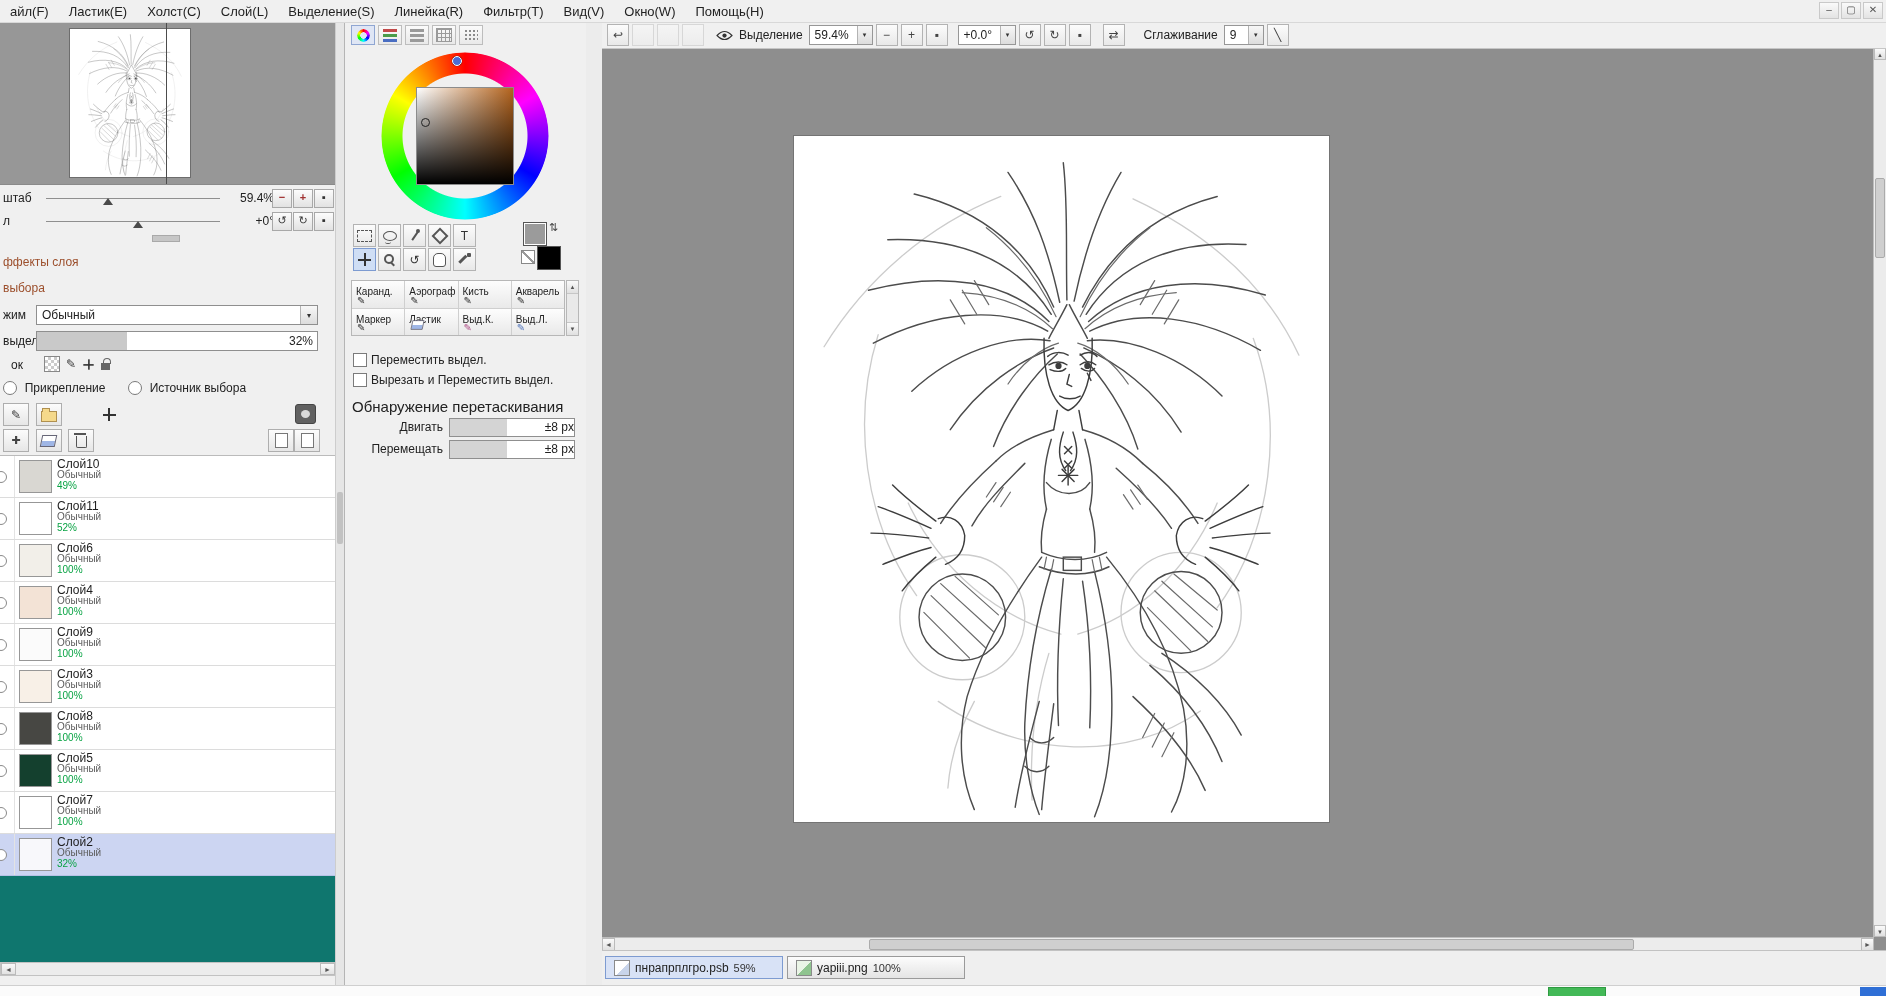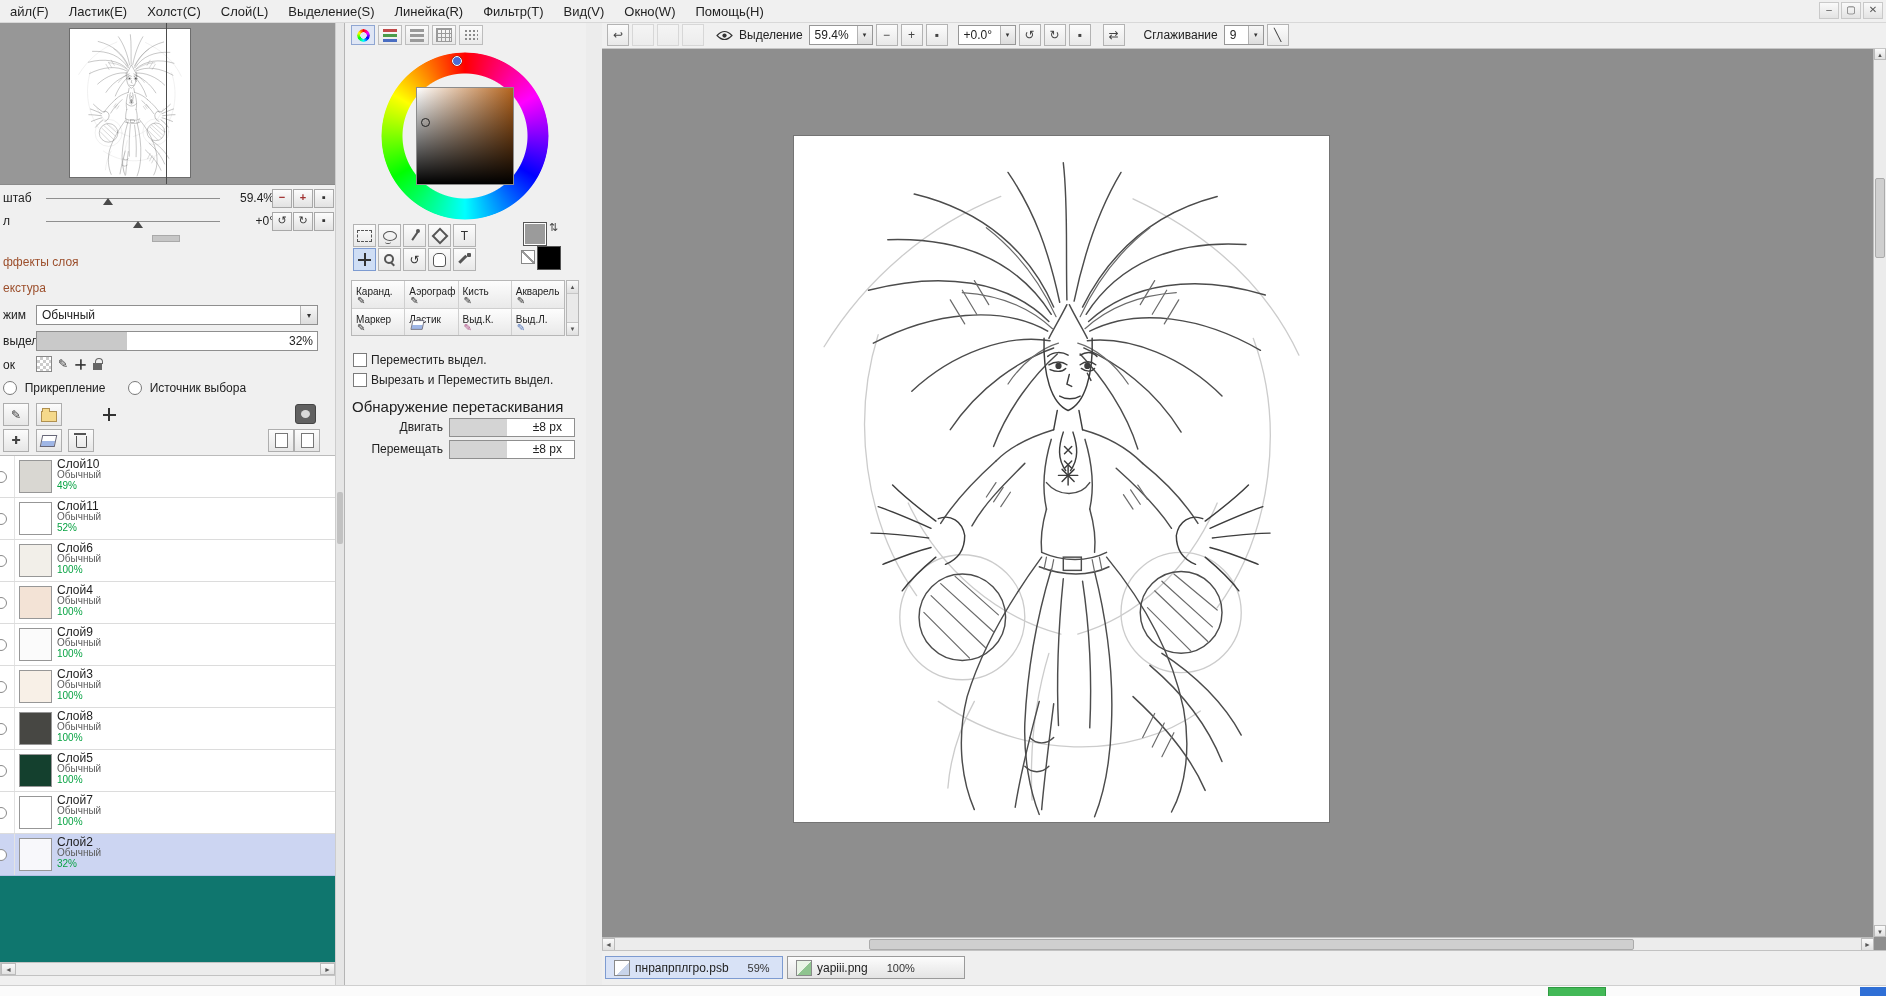--- a/index.html
+++ b/index.html
@@ -134,21 +134,21 @@
   .grid-scroll{position:absolute;left:221px;top:258px;width:13px;height:56px;border:1px solid #b7b7b7;background:#e9e9e9;box-sizing:border-box}
   .gs-btn{height:12px;font-size:6px;color:#555;text-align:center;line-height:12px;background:linear-gradient(#fafafa,#e0e0e0);border-bottom:1px solid #c6c6c6}
   .gs-btn.bottom{position:absolute;bottom:0;left:0;right:0;border-top:1px solid #c6c6c6;border-bottom:none}
 
   .mp-check{position:absolute;left:8px;height:16px;display:flex;align-items:center}
   .mp-title{position:absolute;left:7px;font-size:15px;color:#222}
   .drag-row{position:absolute;left:0;height:18px;width:100%}
   .drag-label{position:absolute;left:0;width:98px;text-align:right;top:2px;font-size:12px}
   .drag-box{position:absolute;left:104px;width:124px;height:17px;border:1px solid #8f8f8f;background:#fff}
   .drag-fill{position:absolute;left:0;top:0;bottom:0;width:46%;background:#d4d4d4}
-  .drag-val{position:absolute;right:12px;top:1px;font-size:12px}
+  .drag-val{position:absolute;right:0;top:1px;font-size:12px}
 
   
   .splitter{position:absolute;left:586px;top:22px;width:16px;bottom:11px;background:#ececec;border-right:1px solid #c2c2c2}
 
   
   .canvas-toolbar{position:absolute;left:602px;top:22px;right:0;height:26px;background:#f0f0f0;border-bottom:1px solid #c6c6c6;
                   display:flex;align-items:center;gap:3px;padding-left:5px;font-size:12px;z-index:4}
   .tbtn{width:20px;height:20px;border:1px solid #b3b3b3;background:linear-gradient(#fcfcfc,#e8e8e8);
         display:flex;align-items:center;justify-content:center;font-size:12px;color:#444;flex:none}
   .tbtn.dis{opacity:.4}
@@ -173,21 +173,21 @@
              font-size:7px;color:#555;display:flex;align-items:center;justify-content:center;box-sizing:border-box}
 
   
   .tab-bar{position:absolute;left:602px;right:0;top:950px;height:35px;background:#efefef;border-top:1px solid #c2c2c2}
   .tab{position:absolute;top:5px;height:23px;display:flex;align-items:center;gap:5px;padding:0 8px;
        border:1px solid #9a9a9a;background:linear-gradient(#fcfcfc,#e4e4e4);font-size:12px;box-sizing:border-box}
   .tab.active{background:#d8e2f6;border-color:#7d9bd1}
   .tabicon{width:14px;height:14px;border:1px solid #8a8a8a;flex:none}
   .tabicon.psb{background:linear-gradient(135deg,#fff 55%,#c8d4ea 55%)}
   .tabicon.png{background:linear-gradient(135deg,#eaf4e6 50%,#8fc48f 50%)}
-  .tab-zoom{margin-left:14px;font-size:11px;color:#333}
+  .tab-zoom{font-size:11px;color:#333}
 
   
   .bottom-strip{position:absolute;left:0;right:0;top:985px;height:11px;background:#fbfbfb;border-top:1px solid #cfcfcf}
   .bs-green{position:absolute;left:1548px;top:1px;width:58px;height:10px;background:#43b957;border:1px solid #2f9a42;box-sizing:border-box}
   .bs-blue{position:absolute;right:0;top:1px;width:26px;height:10px;background:#2f6fd6}
 </style>
 </head>
 <body>
 
 <svg width="0" height="0" style="position:absolute" aria-hidden="true">
@@ -386,39 +386,39 @@
     <div class="sbtn-group">
       <div class="sbtn">↺</div>
       <div class="sbtn">↻</div>
       <div class="sbtn">▪</div>
     </div>
   </div>
 
   <div class="grip"></div>
 
   <div class="sec-label" style="top:233px">ффекты слоя</div>
-  <div class="sec-label" style="top:259px">екстура</div>
+  <div class="sec-label" style="top:259px">выбора</div>
 
   <div class="abs" style="top:283px;left:0;right:8px;height:20px">
     <span class="field-label">жим</span>
     <div class="combo">
       <span>Обычный</span>
       <span class="arrow">▾</span>
     </div>
   </div>
 
   <div class="abs" style="top:309px;left:0;right:8px;height:18px">
     <span class="field-label">выдел.</span>
     <div class="opac">
       <div class="drag-fill fill"></div>
       <span class="val">32%</span>
     </div>
   </div>
 
-  <div class="abs" style="top:333px;left:0;right:8px;height:18px">
+  <div class="abs" style="top:333px;left:8px;right:8px;height:18px">
     <span class="field-label">ок</span>
     <div class="abs" style="left:36px;top:1px;display:flex;gap:6px;align-items:center">
       <span class="i-pattern"></span>
       <span style="font-size:12px;color:#333">✎</span>
       <span class="i-move" style="transform:scale(.8)"></span>
       <span class="i-lock"></span>
     </div>
   </div>
 
   <div class="abs" style="top:357px;left:0;right:8px;height:18px">

